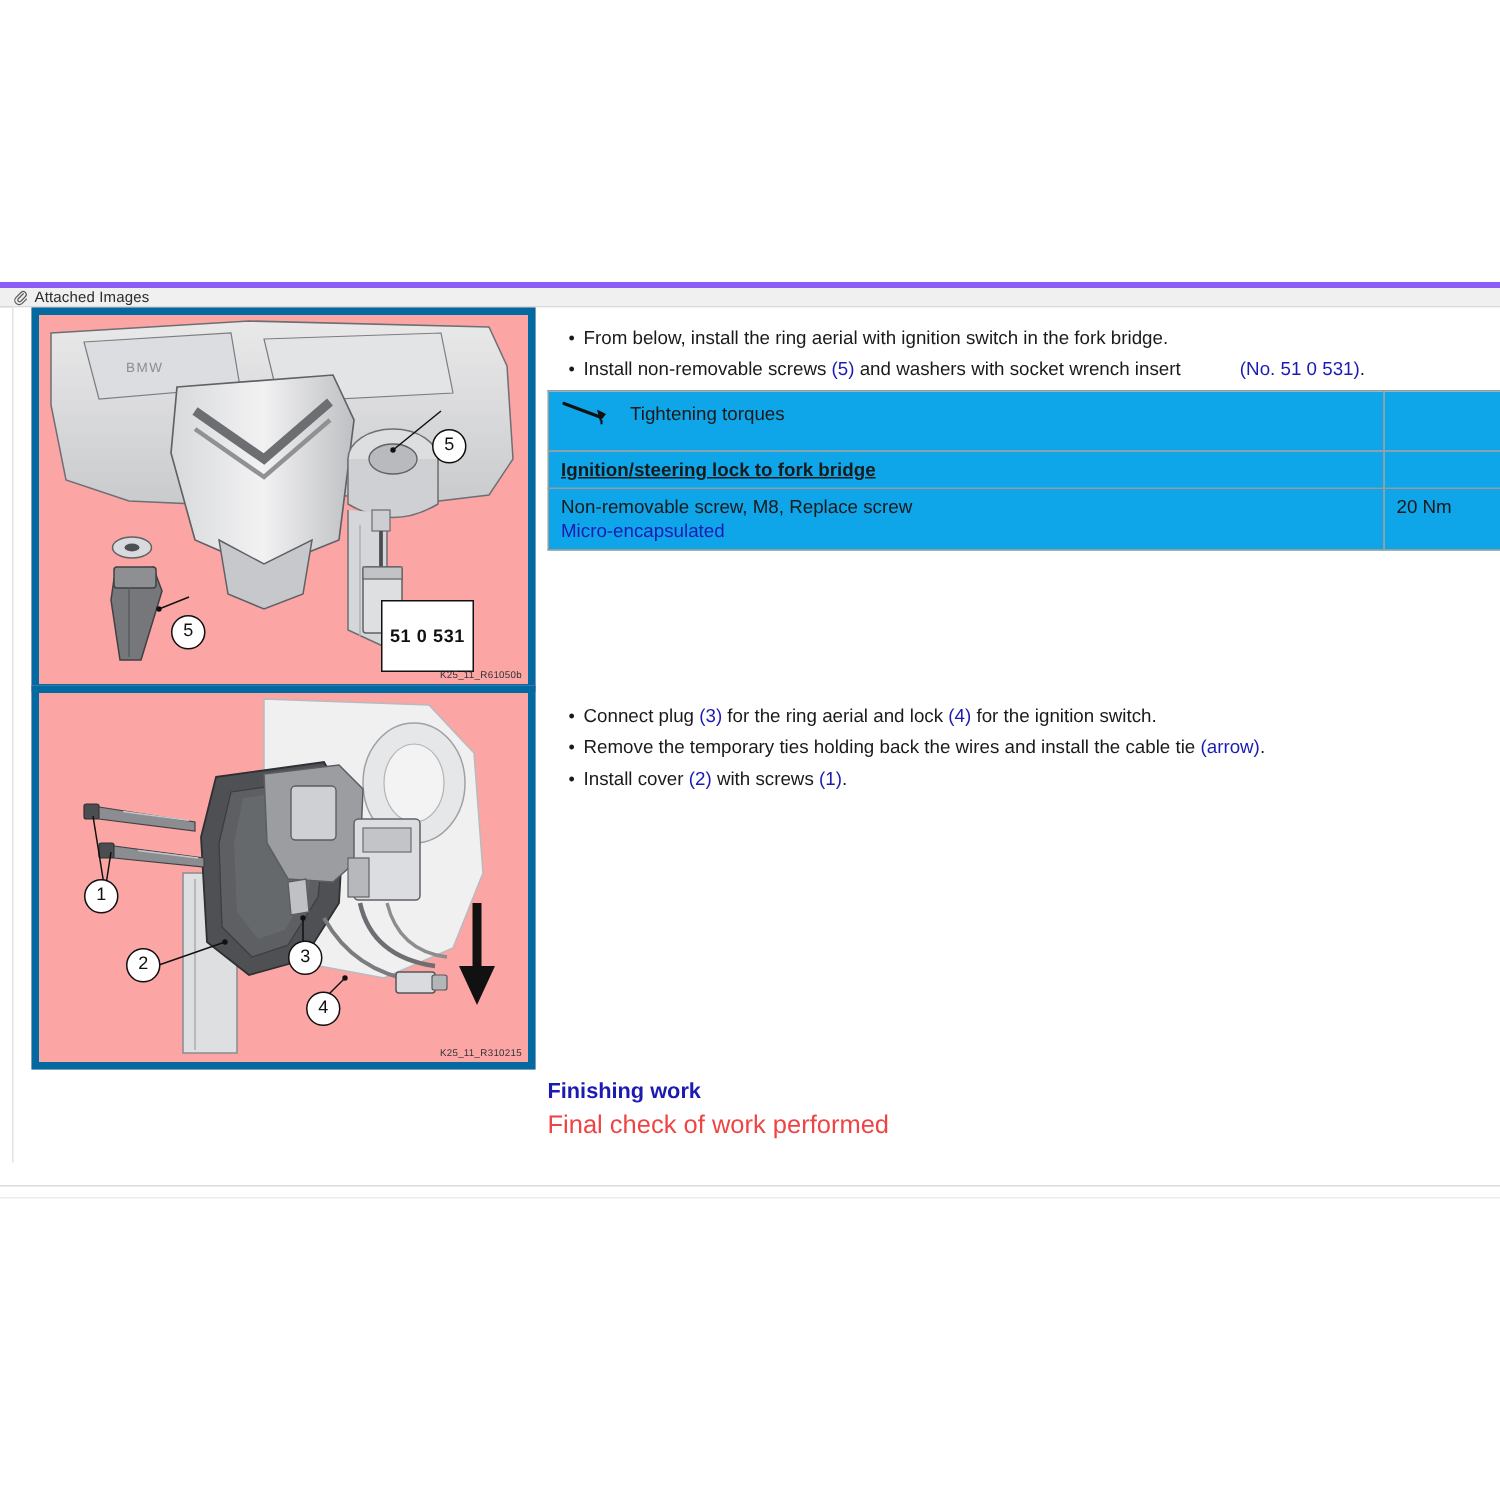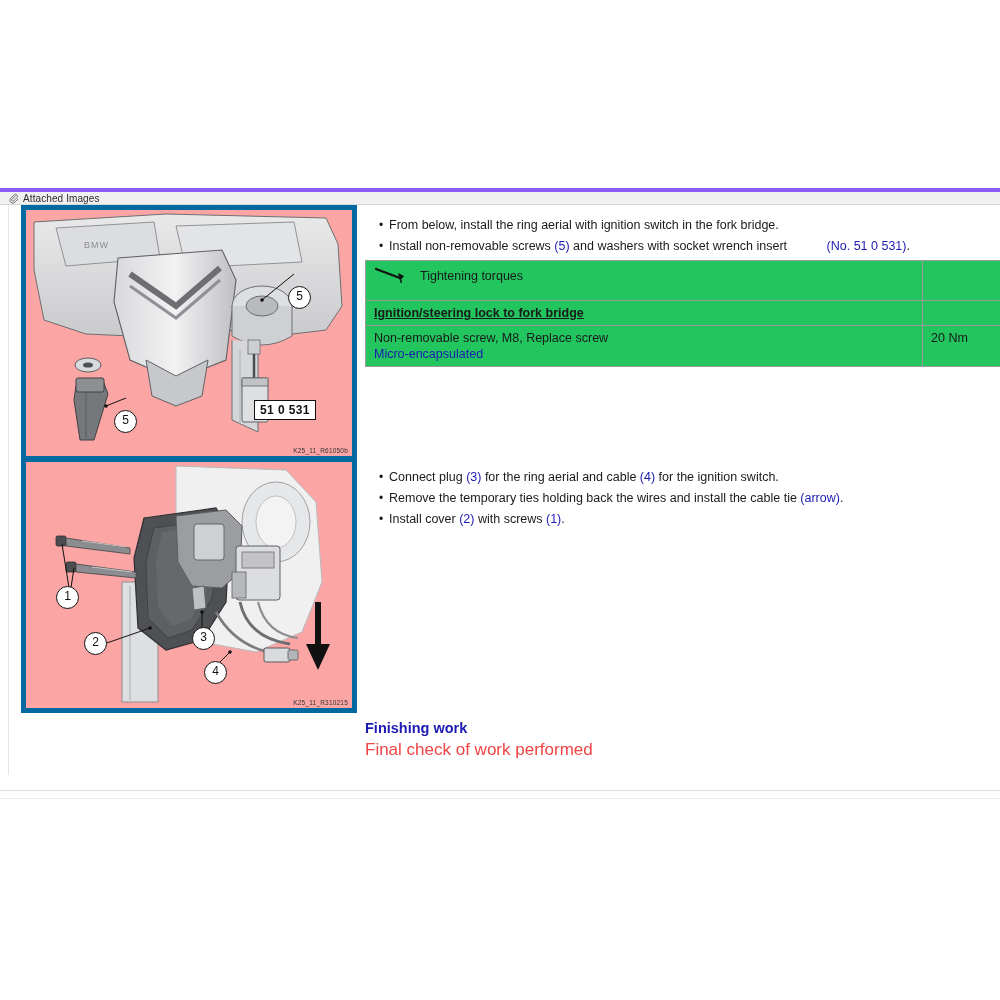--- a/index.html
+++ b/index.html
@@ -90,21 +90,21 @@
     text-align: center;
     font-family: "Liberation Sans", sans-serif;
   }
   .partnum {
     position: absolute;
     background: #ffffff;
     border: 1.4px solid #111;
     color: #111;
     font-size: 12px;
     font-weight: bold;
-    padding: 2px 5px;
+    padding: 16px 5px;
     letter-spacing: 0.4px;
   }
 
   
   .textcol {
     position: absolute;
     left: 356px;
     top: 0px;
     width: 636px;
   }
@@ -140,21 +140,21 @@
     width: 644px;
     border-collapse: collapse;
     table-layout: fixed;
   }
   .torque td {
     border: 1px solid #9a9a9a;
     padding: 5px 8px;
     font-size: 12.5px;
     color: #1a1a1a;
     vertical-align: top;
-    background: #22c55e;
+    background: #0ea5e9;
   }
   .torque .hdr-row td {
     height: 28px;
     padding-top: 6px;
   }
   .torque .title-cell {
     font-weight: bold;
     font-size: 12.5px;
     text-decoration: underline;
   }
@@ -388,21 +388,21 @@
           <span class="micro">Micro-encapsulated</span>
         </td>
         <td class="val">20 Nm</td>
       </tr>
     </tbody>
       </table>
 
     <div class="bullets2">
       <ul class="bullets">
         <li>
-          <span>Connect plug </span><span class="blue">(3)</span><span> for the ring aerial and cable </span><span class="blue">(4)</span><span> for the ignition switch.</span>
+          <span>Connect plug </span><span class="blue">(3)</span><span> for the ring aerial and lock </span><span class="blue">(4)</span><span> for the ignition switch.</span>
         </li>
         <li>
           <span>Remove the temporary ties holding back the wires and install the cable tie </span><span class="blue">(arrow)</span><span>.</span>
         </li>
         <li>
           <span>Install cover </span><span class="blue">(2)</span><span> with screws </span><span class="blue">(1)</span><span>.</span>
         </li>
       </ul>
     </div>
 

